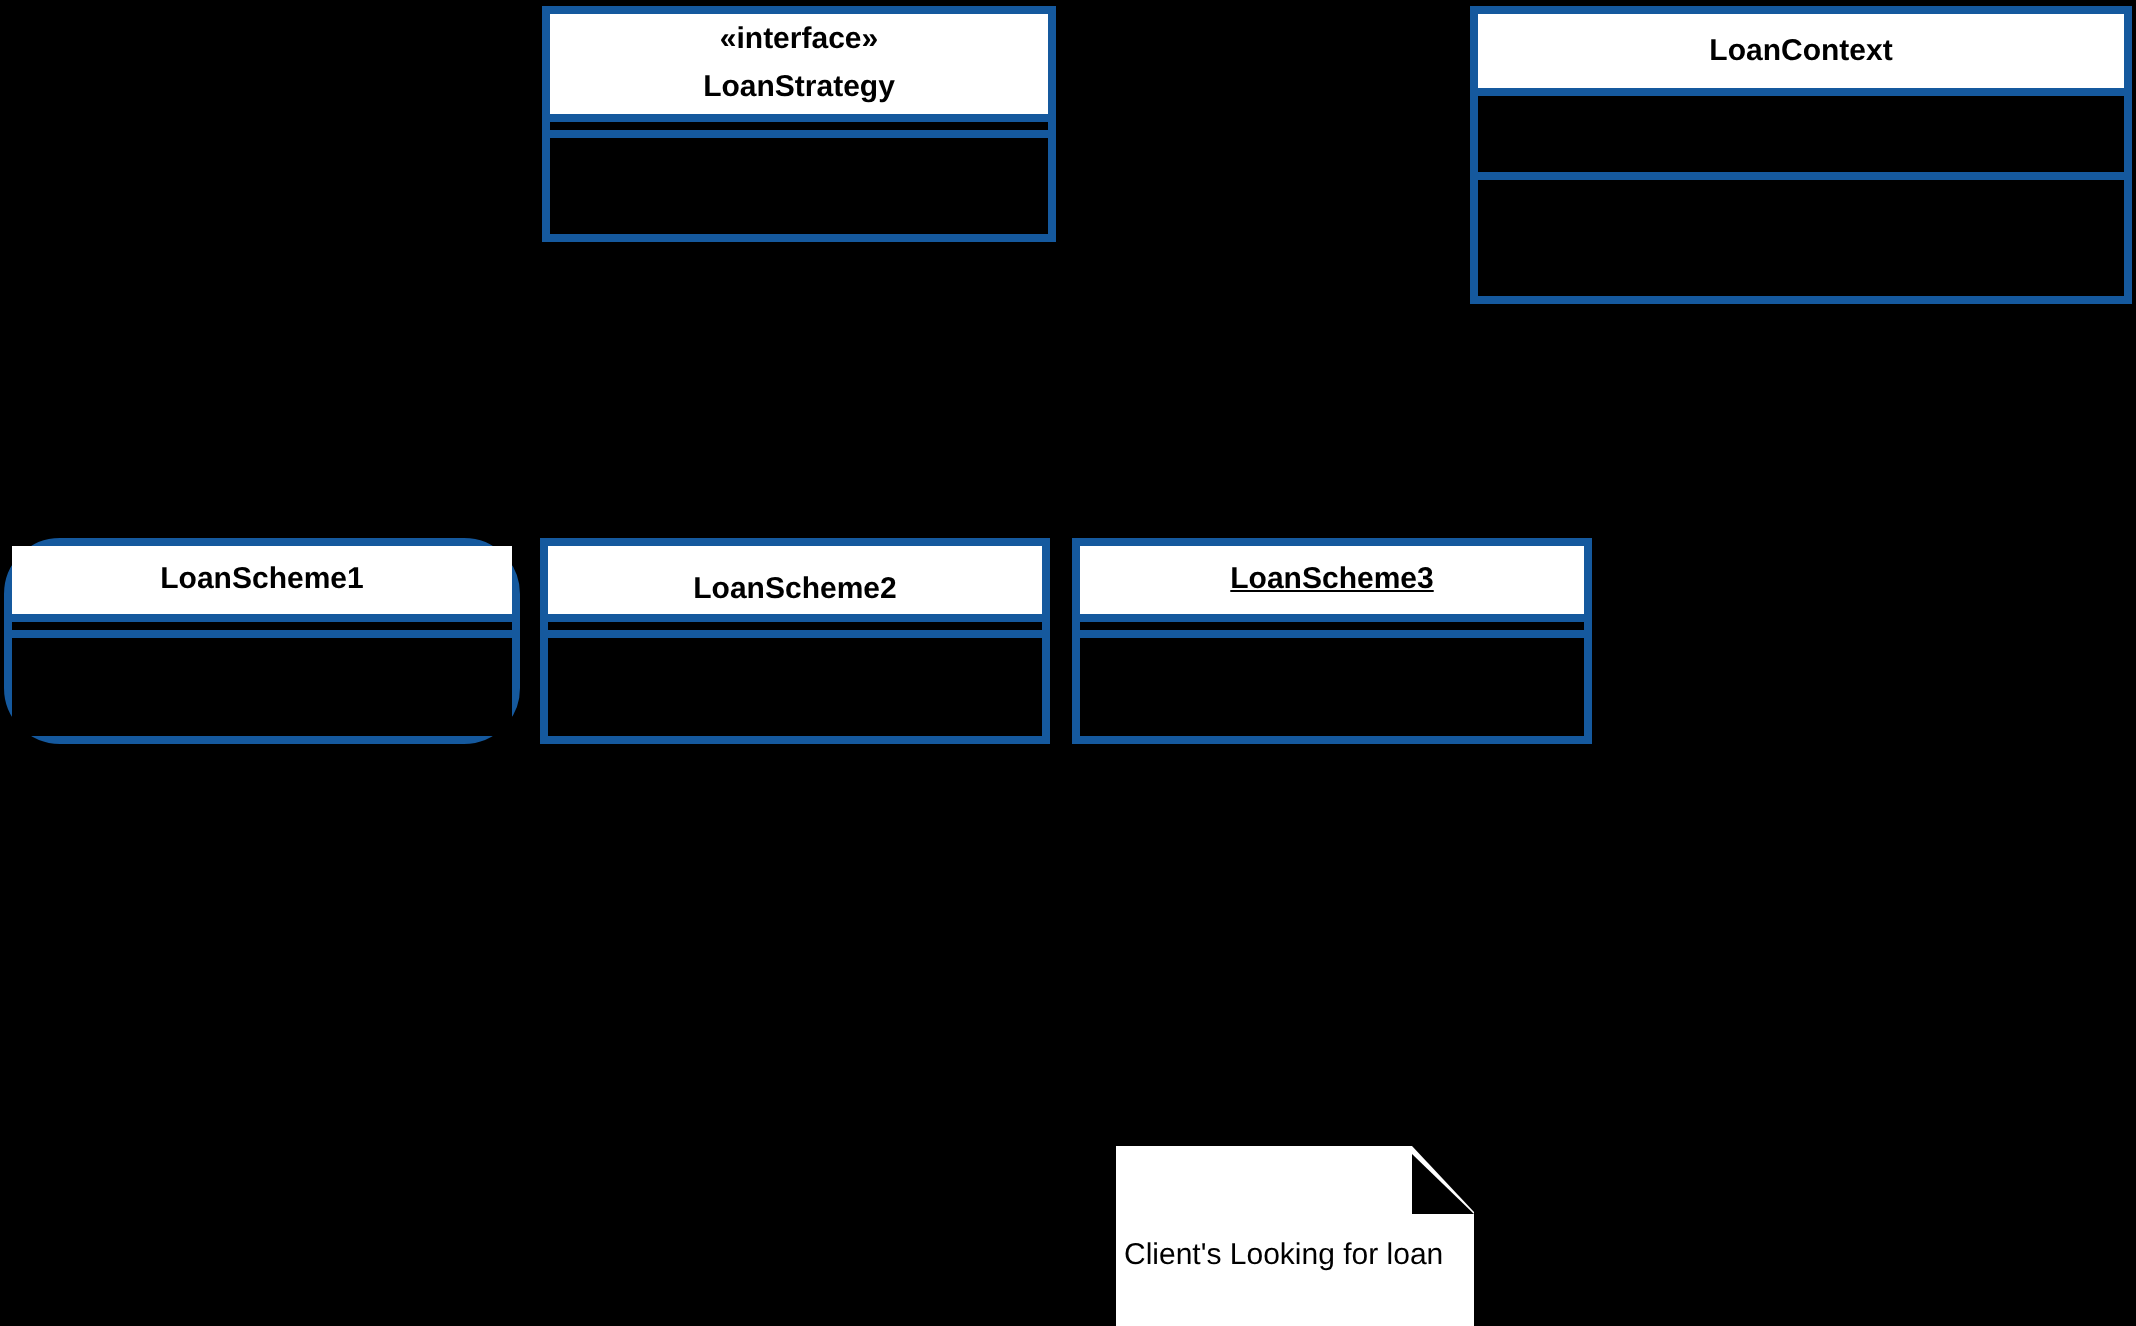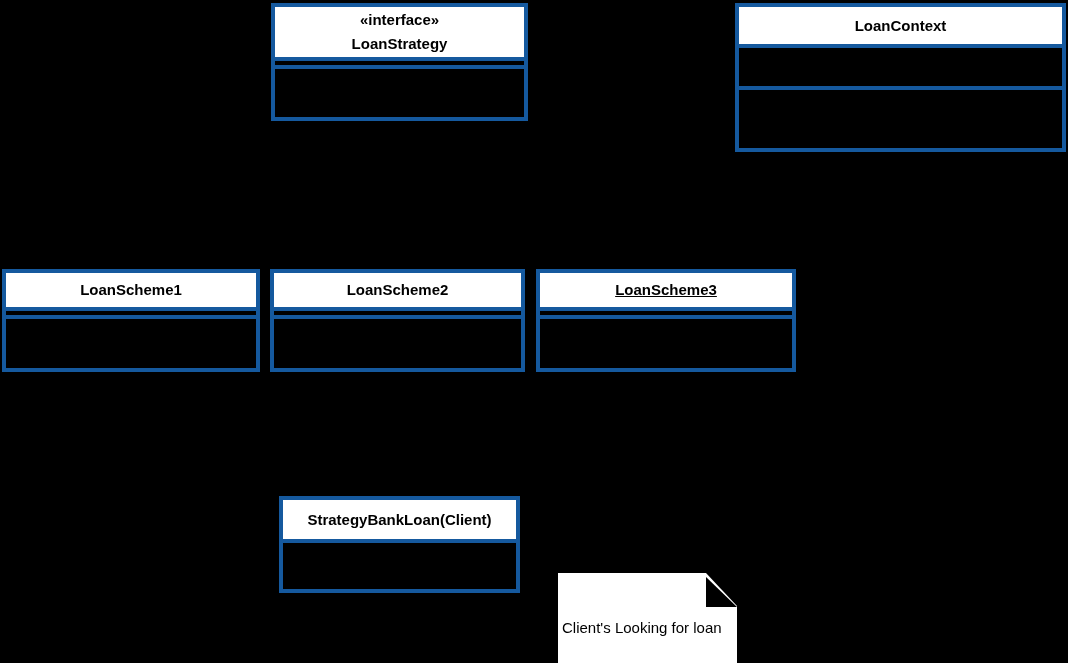--- a/index.html
+++ b/index.html
@@ -102,49 +102,43 @@
   </div>
 
   <div class="uml-box" style="left:735px; top:3px; width:331px; height:149px;">
     <div class="uml-header" style="flex-basis:37px;">
       <div>LoanContext</div>
     </div>
     <div class="uml-section" style="flex:0 0 42px;"></div>
     <div class="uml-section" style="flex:1 1 auto;"></div>
   </div>
 
-  <div class="uml-box" style="left:2px; top:269px; width:258px; height:103px;">
+  <div class="uml-box" style="left:2px; top:269px; width:258px; height:103px;border-radius:28px;">
     <div class="uml-header" style="flex-basis:34px;">
       <div>LoanScheme1</div>
     </div>
     <div class="uml-strip"></div>
     <div class="uml-body"></div>
   </div>
 
   <div class="uml-box" style="left:270px; top:269px; width:255px; height:103px;">
-    <div class="uml-header" style="flex-basis:34px;">
+    <div class="uml-header" style="flex-basis:34px;justify-content:flex-end;">
       <div>LoanScheme2</div>
     </div>
     <div class="uml-strip"></div>
     <div class="uml-body"></div>
   </div>
 
   <div class="uml-box" style="left:536px; top:269px; width:260px; height:103px;text-decoration:underline;">
     <div class="uml-header" style="flex-basis:34px;">
       <div>LoanScheme3</div>
     </div>
     <div class="uml-strip"></div>
     <div class="uml-body"></div>
   </div>
 
-  <div class="uml-box" style="left:279px; top:496px; width:241px; height:97px;">
-    <div class="uml-header" style="flex-basis:39px;">
-      <div>StrategyBankLoan(Client)</div>
-    </div>
-    <div class="uml-section" style="flex:1 1 auto;"></div>
-  </div>
 
   <div class="note" style="left:558px; top:573px; width:179px; height:95px;">
     <div class="note-flap"></div>
     <div class="note-text">Client's Looking for loan</div>
   </div>
 
 </div>
 
 </body></html>

